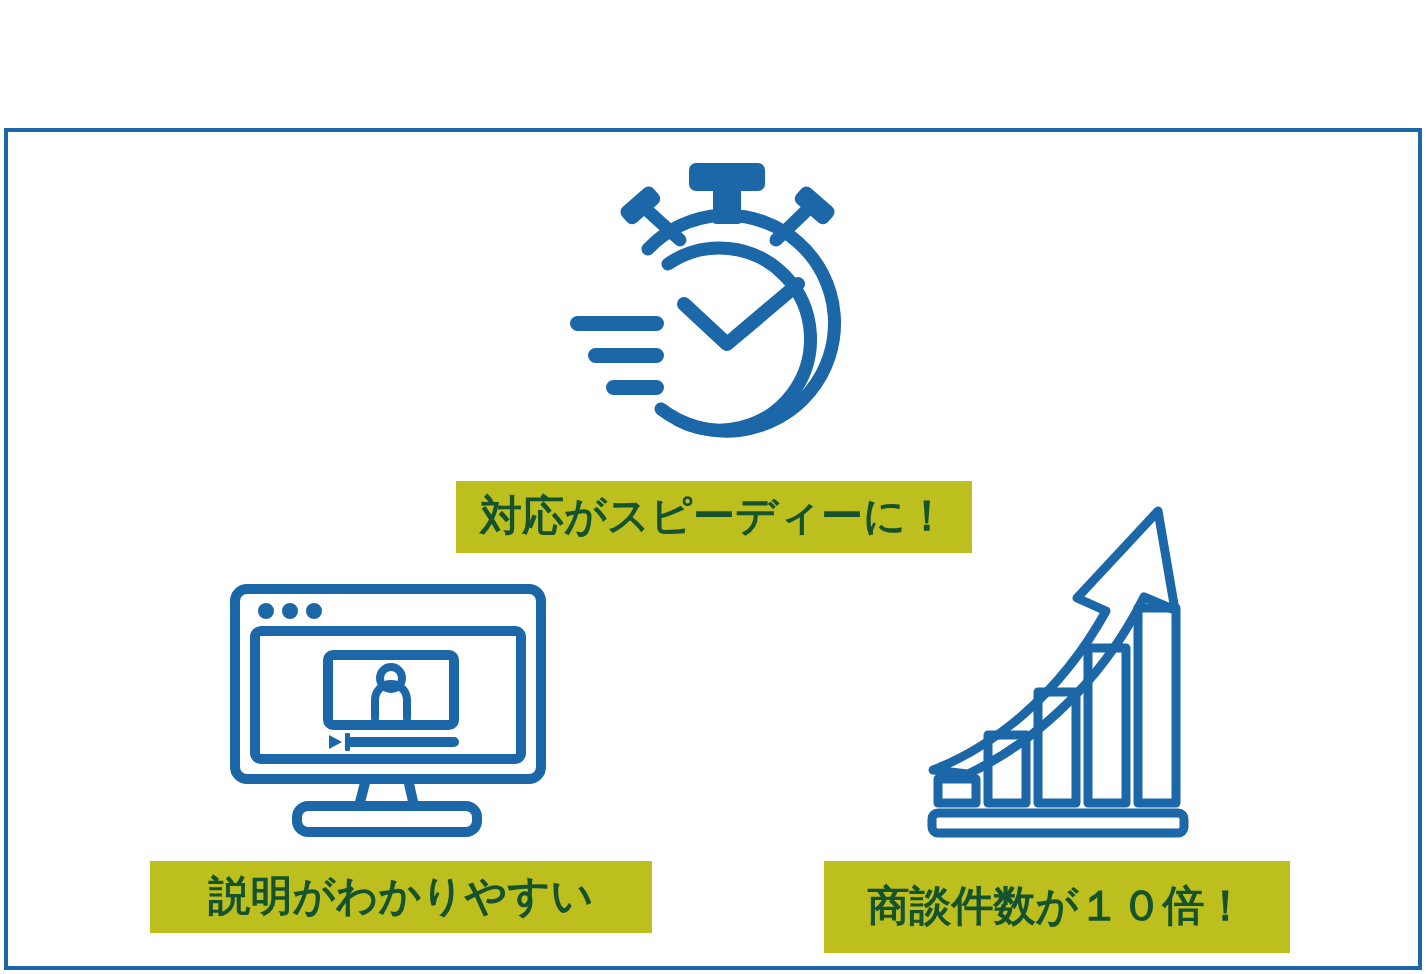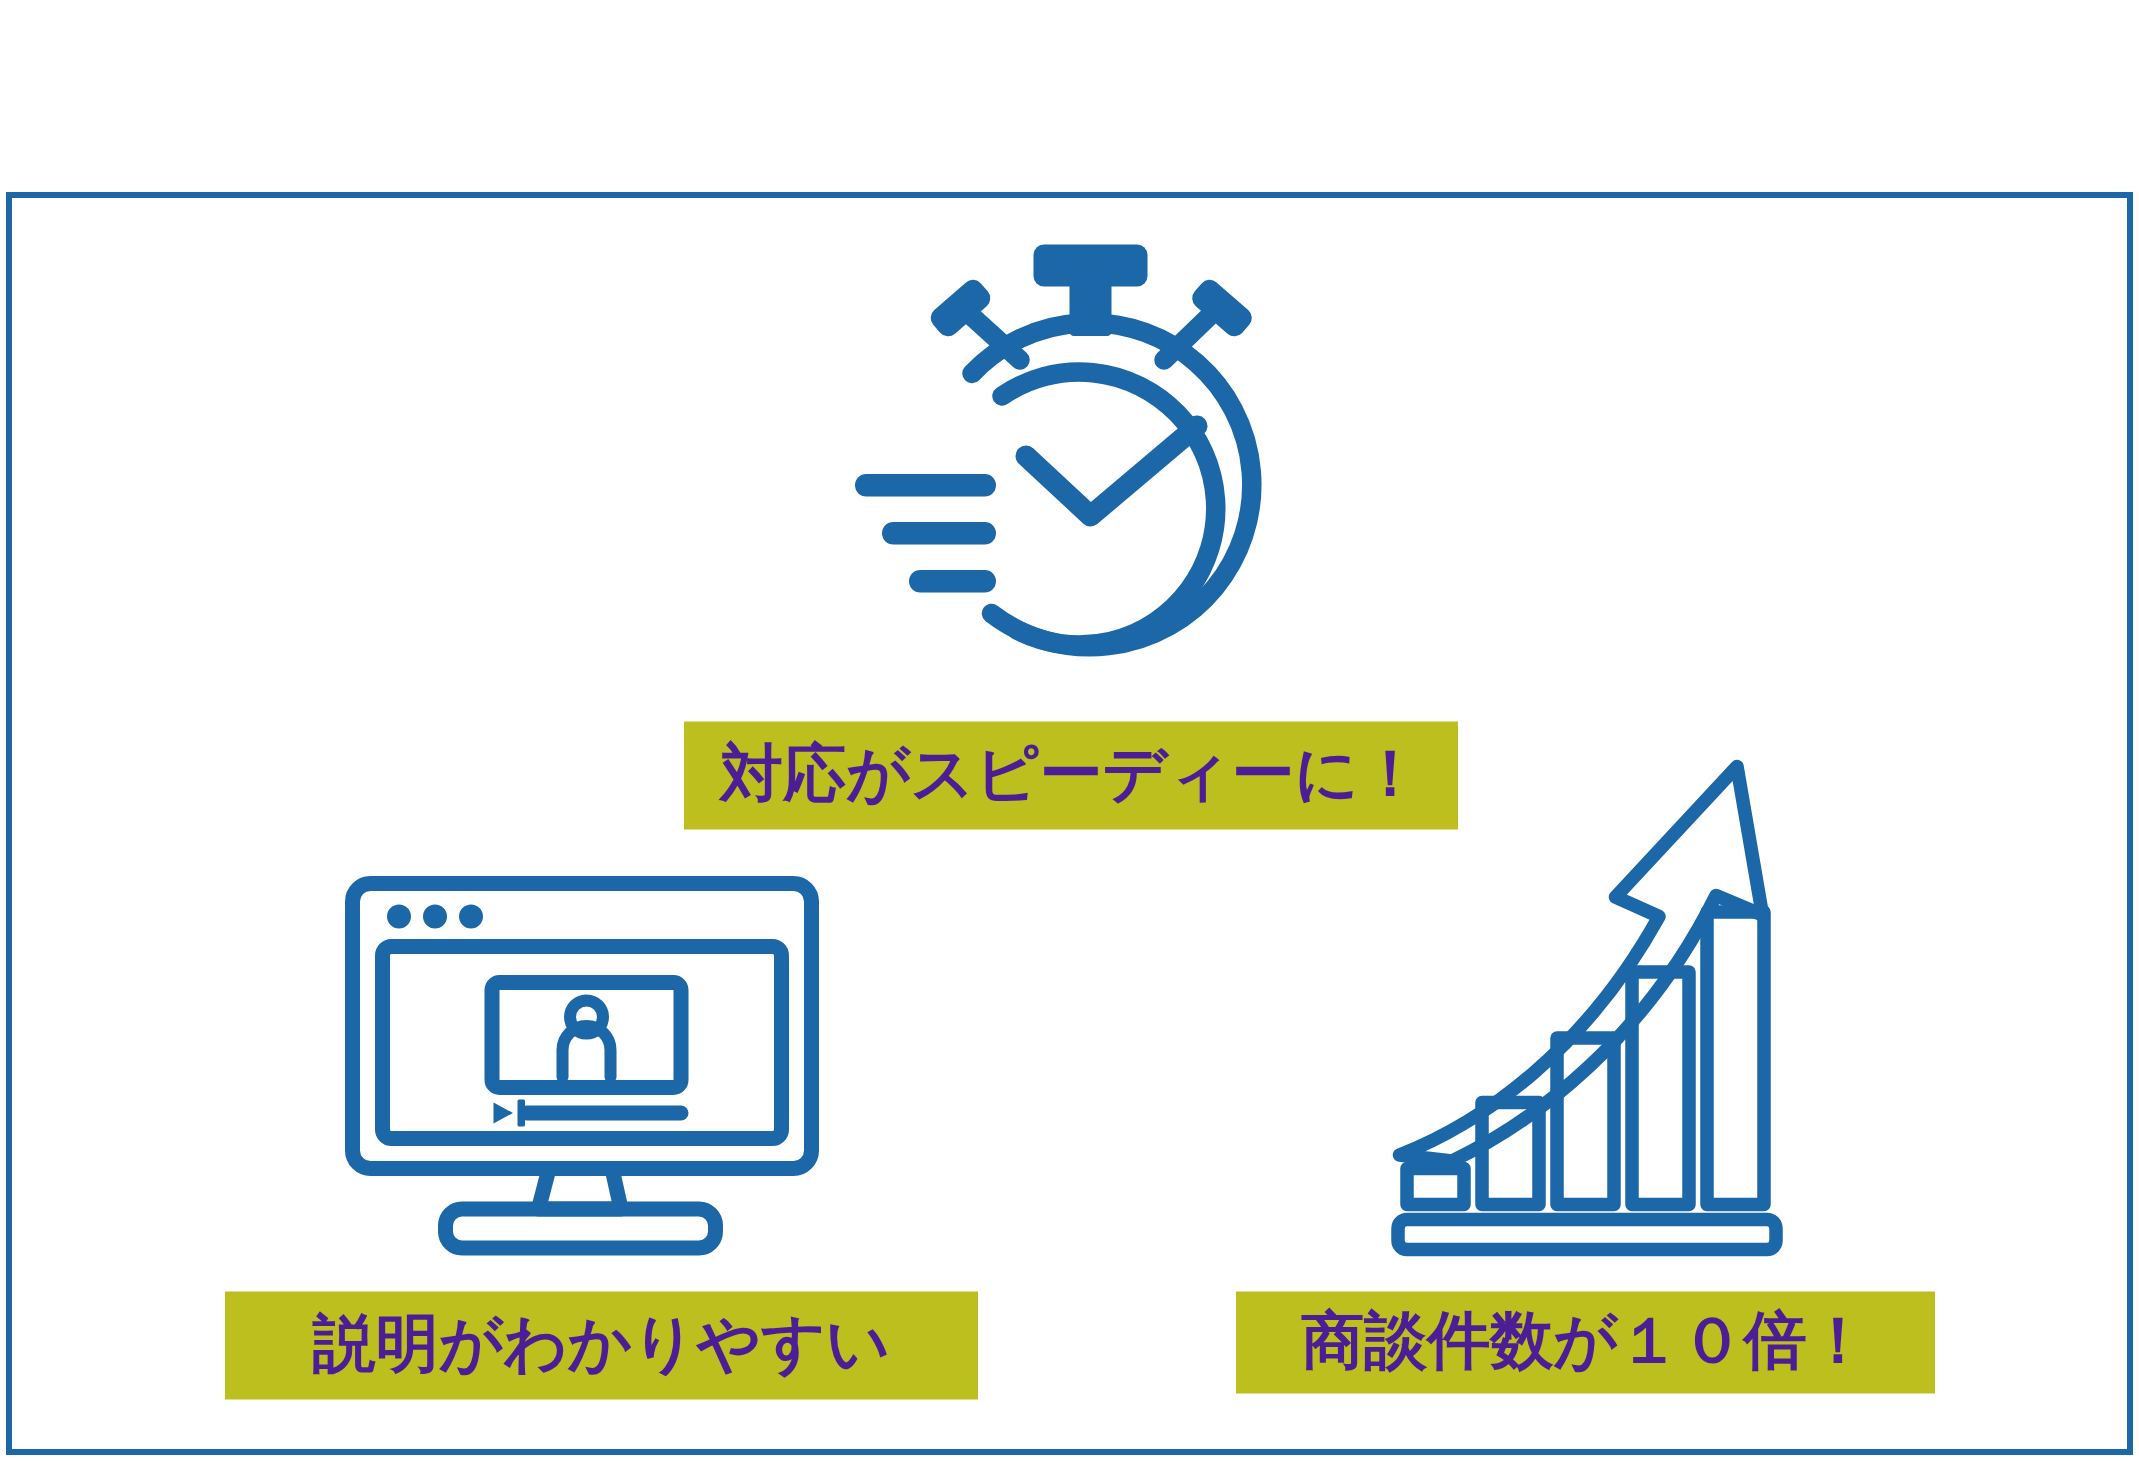--- a/index.html
+++ b/index.html
@@ -56,21 +56,21 @@
     background: #ffffff;
     border: 4px solid #1b67a8;
     box-sizing: border-box;
   }
   .icon-wrap {
     position: absolute;
   }
   .label-chip {
     position: absolute;
     background: #bcbf1e;
-    color: #4c1d95;
+    color: #14532d;
     display: flex;
     align-items: center;
     justify-content: center;
     box-sizing: border-box;
     font-weight: bold;
     line-height: 1;
     white-space: nowrap;
   }
   .label-chip .chip-text {
     display: block;
@@ -78,21 +78,21 @@
   }
 
   
   .icon-stopwatch { left: 556px; top: 152px;  width: 340px; height: 320px; }
   .chip-speed     { left: 456px; top: 481px;  width: 516px; height: 72px; font-size: 42px; }
 
   .icon-monitor   { left: 228px; top: 582px;  width: 342px; height: 258px; }
   .chip-explain   { left: 150px; top: 861px;  width: 502px; height: 72px; font-size: 42px; }
 
   .icon-growth    { left: 930px; top: 498px;  width: 266px; height: 342px; }
-  .chip-deals     { left: 824px; top: 861px;  width: 466px; height: 68px; font-size: 42px; }
+  .chip-deals     { left: 824px; top: 861px;  width: 466px; height: 92px; font-size: 42px; }
 
   svg { display: block; overflow: visible; }
 </style>
 </head>
 <body>
 
 <div class="slide">
 
 
   <div class="body-panel"></div>

